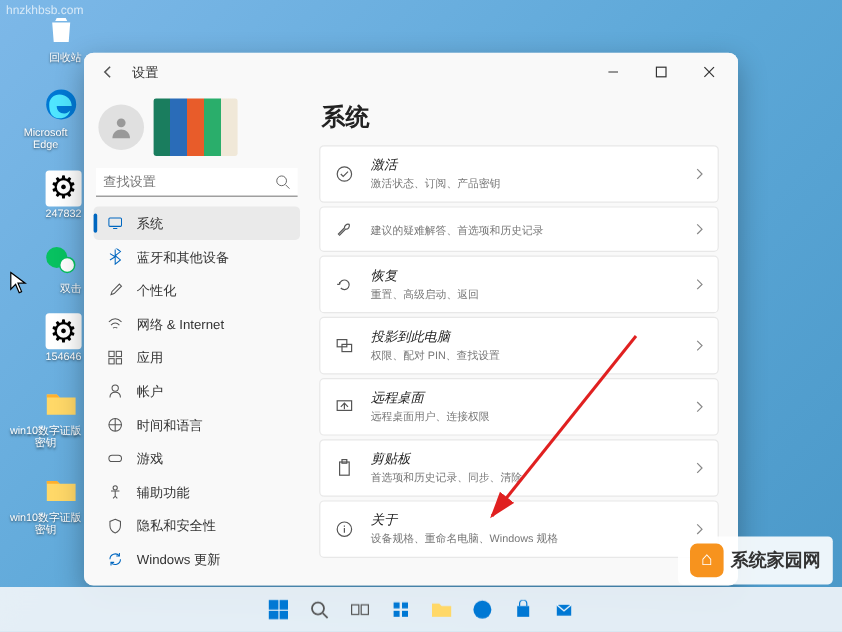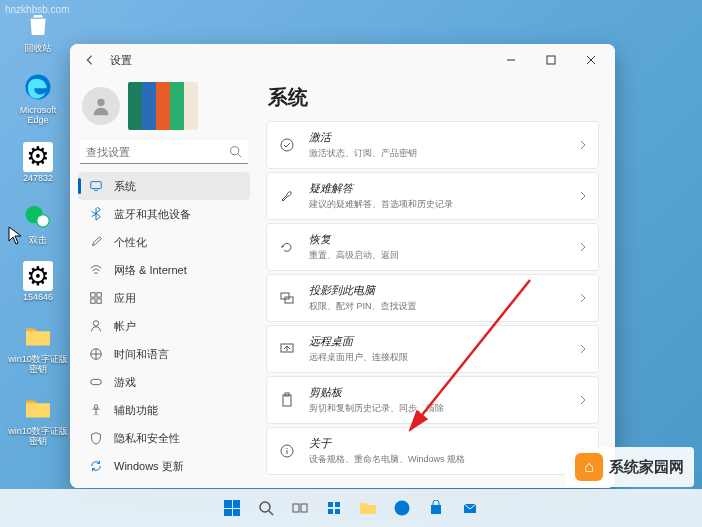--- a/index.html
+++ b/index.html
@@ -1,19 +1,19 @@
 <!DOCTYPE html>
 <html><head>
   <meta charset="utf-8">
   <style>
     * { margin: 0; padding: 0; box-sizing: border-box; font-family: "Segoe UI", "Microsoft YaHei", sans-serif; }
     body { width: 702px; height: 527px; background: linear-gradient(135deg, #7db8e8 0%, #5da8d8 50%, #4a98c8 100%); position: relative; overflow: hidden; }
     
     .desktop-icons { position: absolute; left: 8px; top: 8px; width: 60px; display: flex; flex-direction: column; gap: 16px; }
-    .desktop-icon { display: flex; flex-direction: column; align-items: center; gap: 2px; cursor: pointer; }
+    .desktop-icon { display: flex; flex-direction: column; align-items: flex-end; gap: 2px; cursor: pointer; }
     .desktop-icon .icon-img { width: 34px; height: 34px; display: flex; align-items: center; justify-content: center; font-size: 26px; }
     .desktop-icon .icon-label { font-size: 9px; color: #fff; text-align: center; text-shadow: 0 1px 2px rgba(0,0,0,0.6); line-height: 1.1; }
     
     .settings-window { position: absolute; left: 70px; top: 44px; width: 545px; height: 444px; background: #f9f9f9; border-radius: 8px; box-shadow: 0 8px 24px rgba(0,0,0,0.3); display: flex; flex-direction: column; overflow: hidden; }
     
     .titlebar { height: 32px; display: flex; align-items: center; padding: 0 8px; background: #f9f9f9; }
     .titlebar-left { display: flex; align-items: center; gap: 8px; }
     .back-btn { width: 24px; height: 24px; display: flex; align-items: center; justify-content: center; color: #555; cursor: pointer; }
     .titlebar-title { font-size: 11px; color: #333; }
     .titlebar-controls { margin-left: auto; display: flex; gap: 8px; }
@@ -289,21 +289,20 @@
               </svg>
             </span>
         </div>
         <div class="card">
           <span class="card-icon">
               <svg width="16" height="16" viewBox="0 0 16 16">
                 <path d="M12 4a3 3 0 0 0-4 3L3 12l1 1 5-5a3 3 0 0 0 3-4z" stroke="currentColor" fill="none"></path>
               </svg>
             </span>
           <div class="card-text">
-              <div class="card-title">疑难解答</div>
               <div class="card-sub">建议的疑难解答、首选项和历史记录</div>
             </div>
           <span class="card-chevron">
               <svg width="10" height="10" viewBox="0 0 10 10">
                 <path d="M3 1l4 4-4 4" stroke="currentColor" fill="none"></path>
               </svg>
             </span>
         </div>
         <div class="card">
           <span class="card-icon">
@@ -357,21 +356,21 @@
         </div>
         <div class="card">
           <span class="card-icon">
               <svg width="16" height="16" viewBox="0 0 16 16">
                 <rect x="4" y="3" width="8" height="11" stroke="currentColor" fill="none"></rect>
                 <rect x="6" y="1" width="4" height="3" stroke="currentColor" fill="none"></rect>
               </svg>
             </span>
           <div class="card-text">
               <div class="card-title">剪贴板</div>
-              <div class="card-sub">剪切和复制历史记录、同步、清除</div>
+              <div class="card-sub">首选项和历史记录、同步、清除</div>
             </div>
           <span class="card-chevron">
               <svg width="10" height="10" viewBox="0 0 10 10">
                 <path d="M3 1l4 4-4 4" stroke="currentColor" fill="none"></path>
               </svg>
             </span>
         </div>
         <div class="card">
           <span class="card-icon">
               <svg width="16" height="16" viewBox="0 0 16 16">

